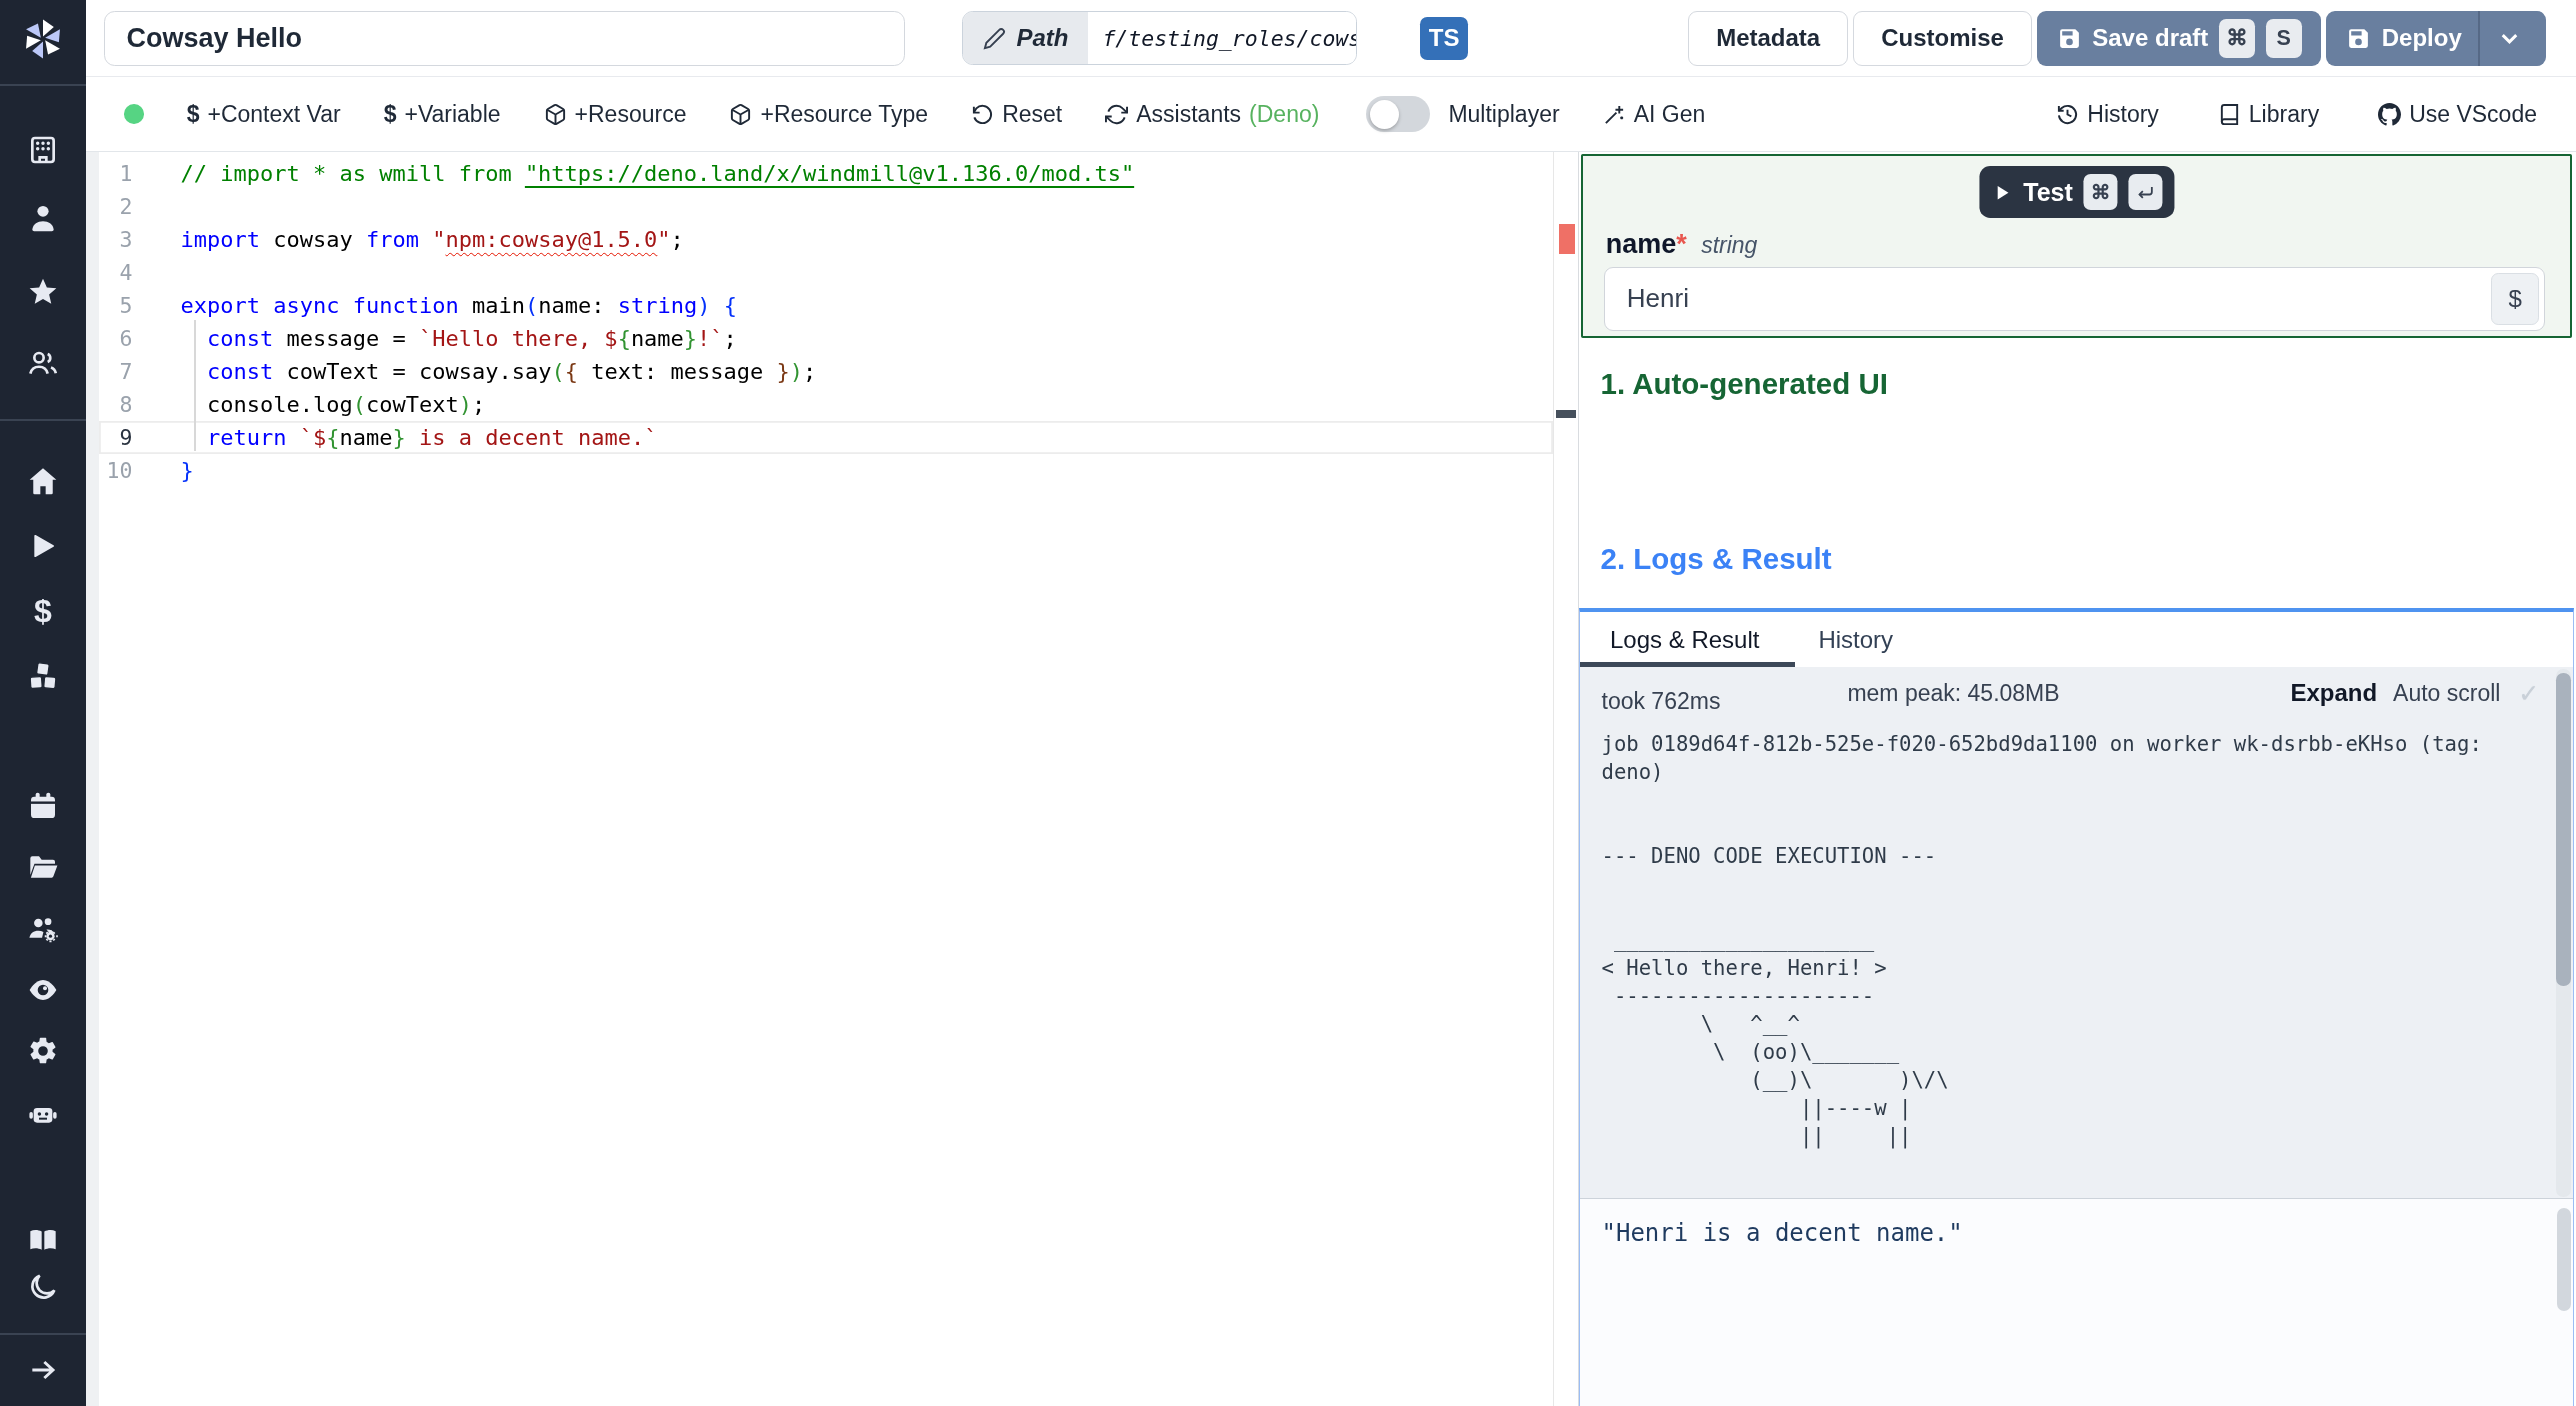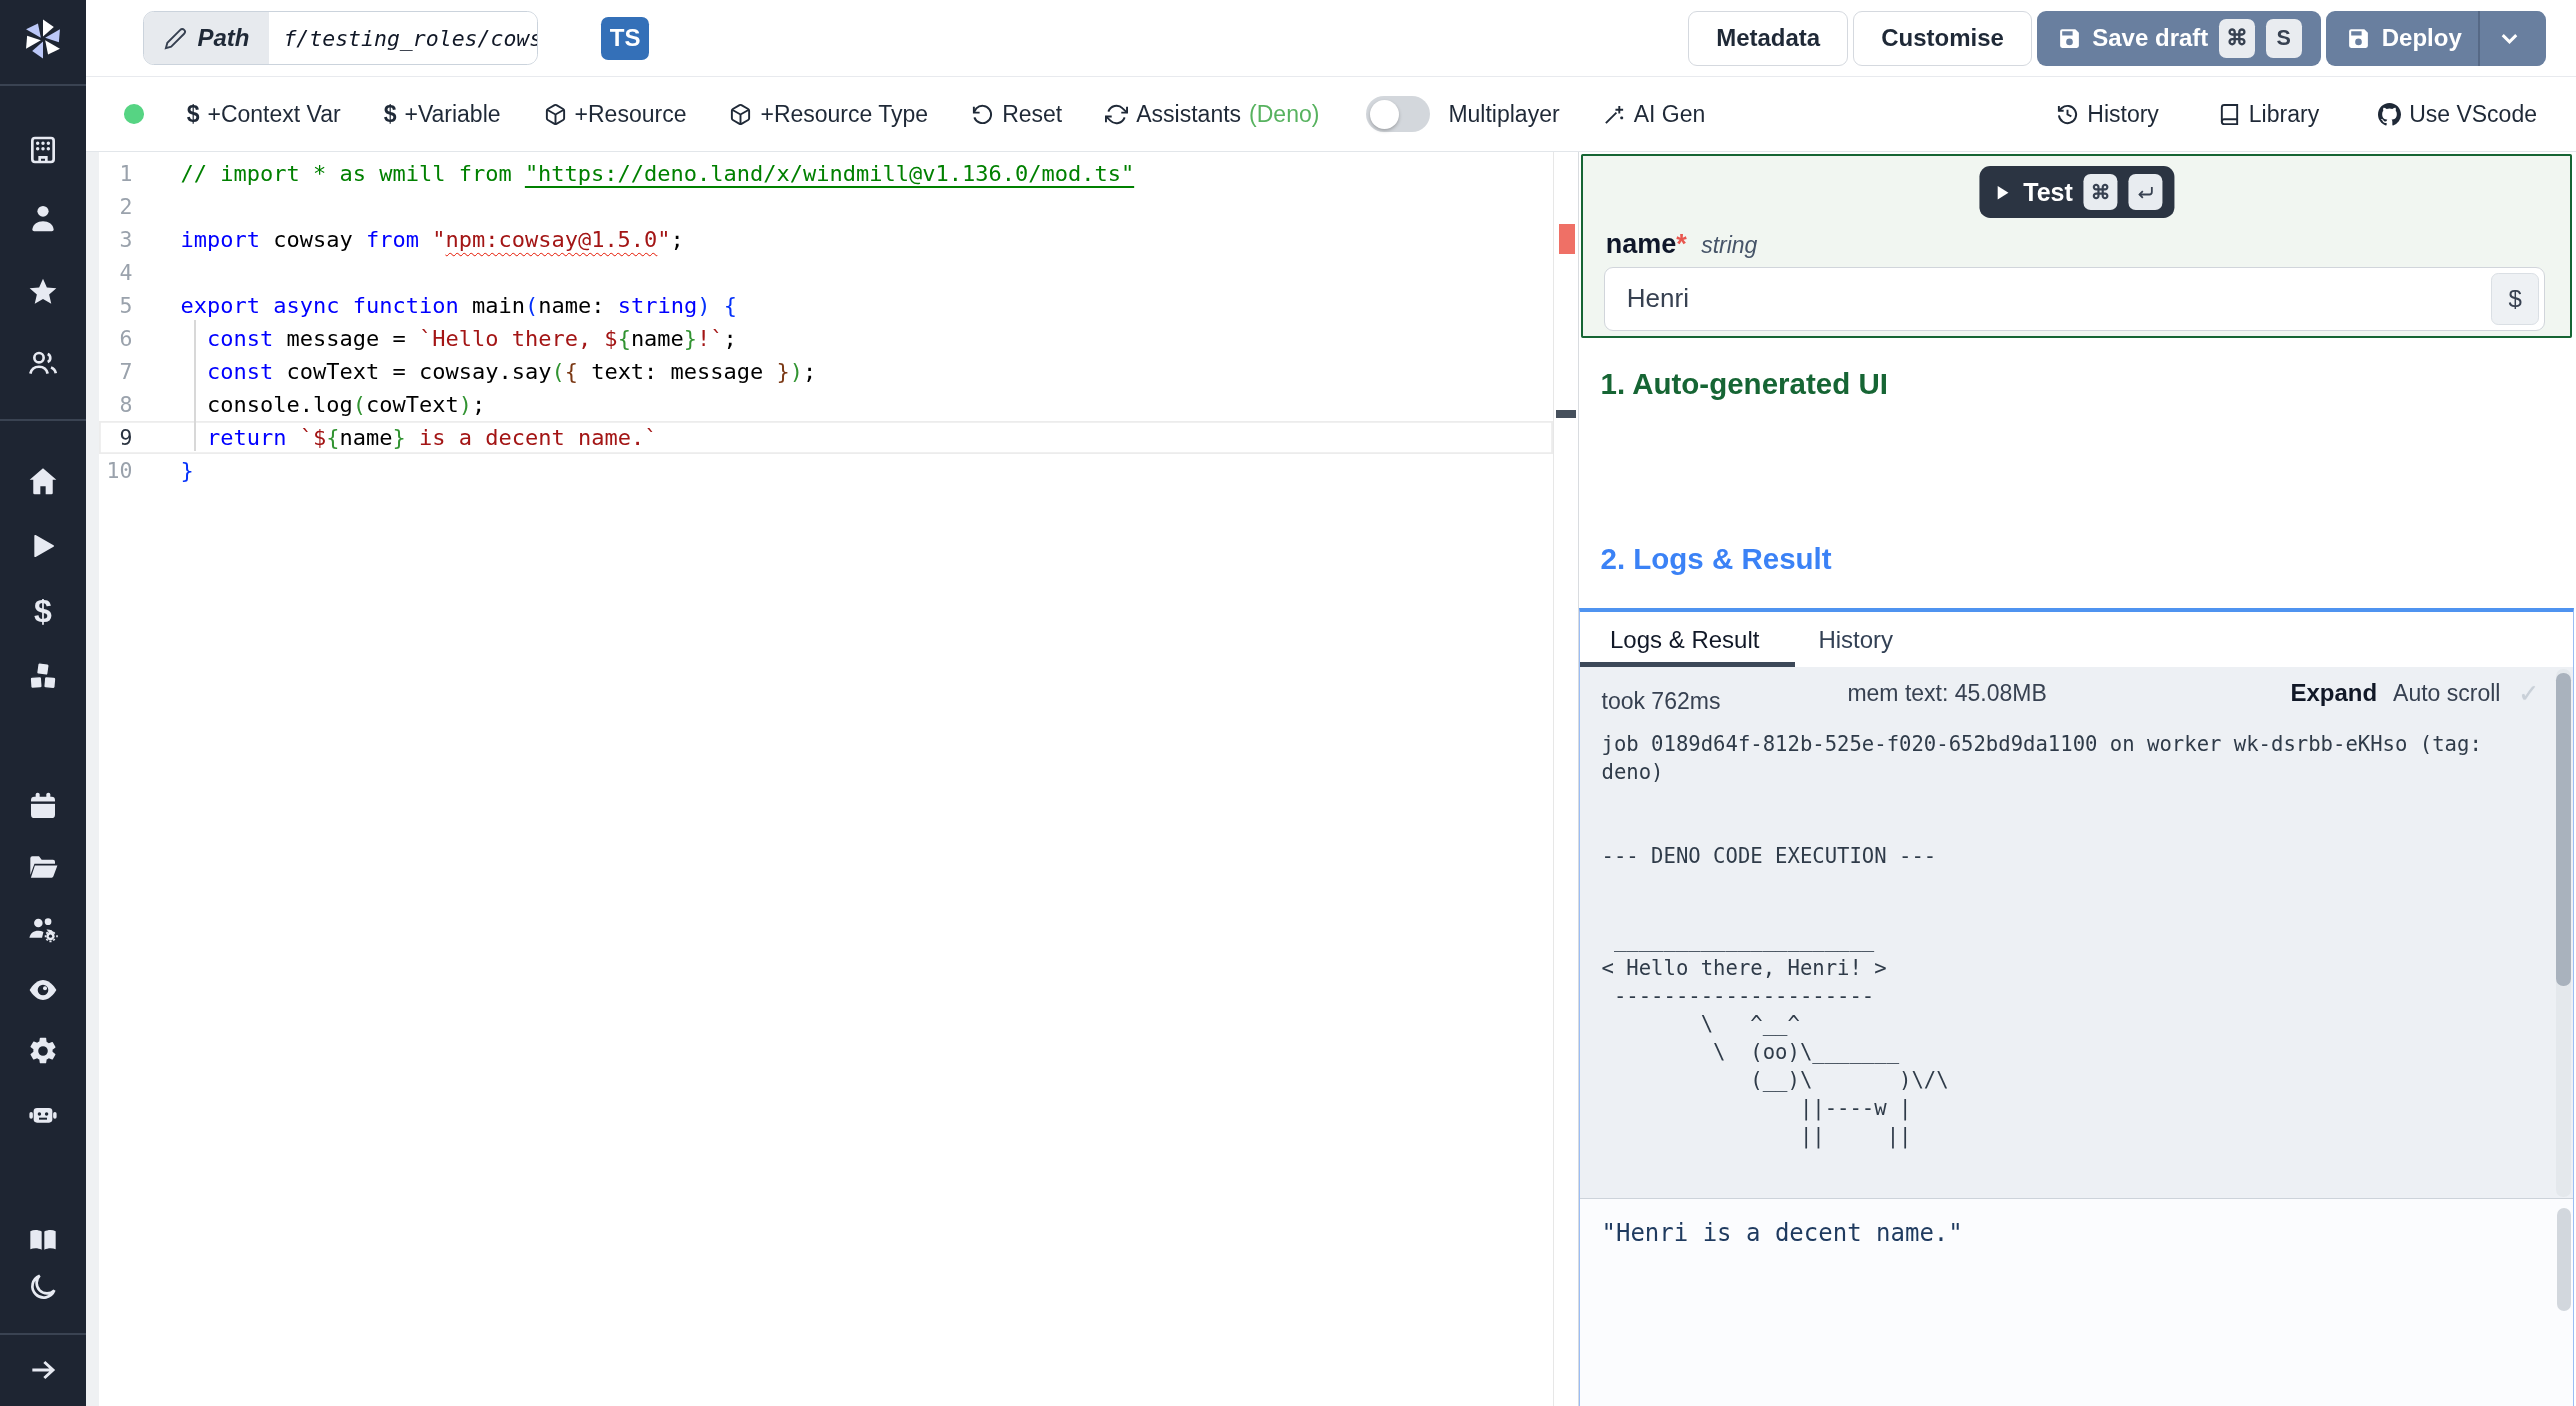--- a/index.html
+++ b/index.html
@@ -258,20 +258,21 @@
     </div>
     <div class="sb-divider" style="top:1333px;"></div>
     <div class="sb-item" style="top:1345px;">
       <svg viewBox="0 0 24 24" fill="none" stroke="#e7eaf2" stroke-width="2.2">
         <path d="M4 12h15M13 6l6.5 6L13 18"></path>
       </svg>
     </div>
   </nav>
 
   <header class="topbar">
+    <input class="title-input" value="Cowsay Hello" style="">
     <div class="path-group">
       <div class="path-left">
         <svg viewBox="0 0 24 24" fill="none" stroke="#374151" stroke-width="2">
           <path d="M17 3a2.8 2.8 0 1 1 4 4L7.5 20.5 2 22l1.5-5.5Z"></path>
         </svg>
         <span class="path-label">Path</span>
       </div>
       <div class="path-value">f/testing_roles/cowsa</div>
     </div>
     <div class="ts-badge">TS</div>
@@ -462,21 +463,21 @@
       <div class="section-h1">1. Auto-generated UI</div>
       <div class="section-h2">2. Logs &amp; Result</div>
 
       <div class="logspanel">
         <div class="tabs-row">
           <span class="tab active">Logs &amp; Result</span>
           <span class="tab">History</span>
         </div>
         <div class="stats-row">
           <span class="stat-took">took 762ms</span>
-          <span class="stat-mem">mem text: 45.08MB</span>
+          <span class="stat-mem">mem peak: 45.08MB</span>
           <span class="stats-right">
             <span class="expand-btn">Expand</span>
             <span class="autoscroll-label">Auto scroll</span>
             <span class="autoscroll-check">✓</span>
           </span>
         </div>
         <pre class="log-pre" id="log-pre">job 0189d64f-812b-525e-f020-652bd9da1100 on worker wk-dsrbb-eKHso (tag:
 deno)
 
 

